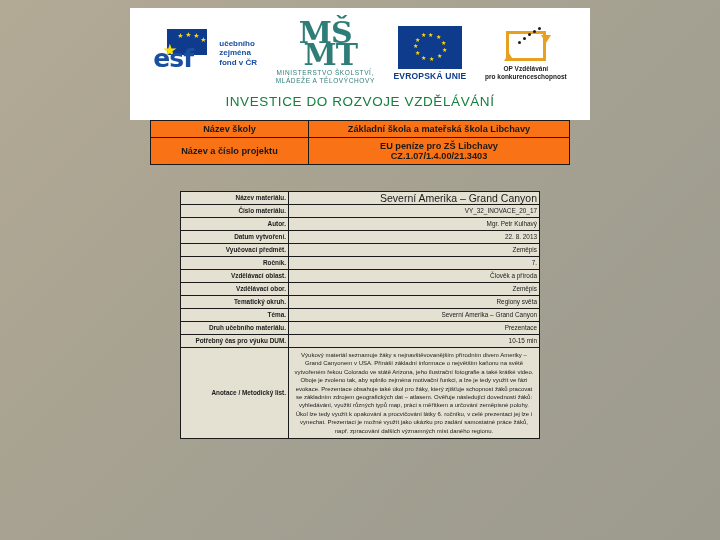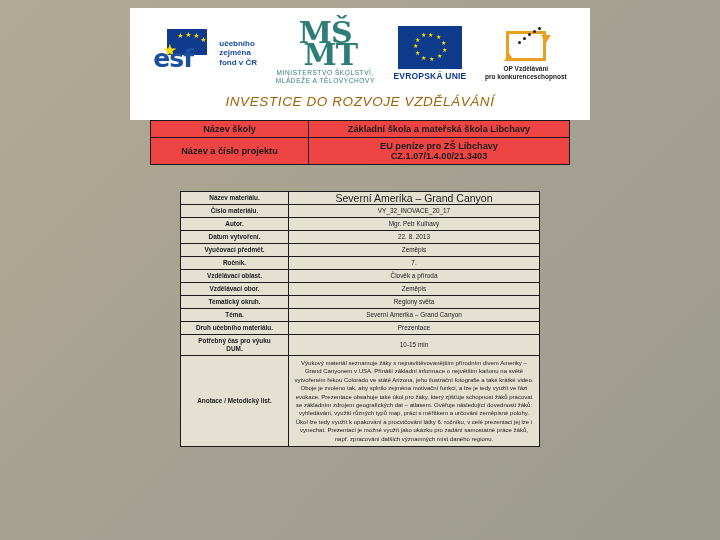--- a/index.html
+++ b/index.html
@@ -85,50 +85,49 @@
     position: absolute; left: 8px; top: 6px; width: 40px; height: 30px;
     border: 3px solid #e8a020;
   }
   .opvk-dot { position: absolute; width: 3px; height: 3px; background: #1b1b1b; border-radius: 50%; }
   .opvk-tri { position: absolute; width: 0; height: 0; }
   .opvk-caption {
     font-size: 6.5px; font-weight: bold; color: #1b1b1b; text-align: center; line-height: 8px;
   }
 
   #banner-slogan {
-    font-size: 13.5px; color: #a16207; letter-spacing: .6px; margin-top: 2px;
+    font-size: 13.5px; color: #15803d; letter-spacing: .6px; margin-top: 2px;
     font-family: "Liberation Sans", sans-serif;
-    font-style: italic;
   }
 
   
   #header-table {
     position: absolute; left: 150px; top: 120px; width: 420px;
     border-collapse: collapse; table-layout: fixed;
   }
   #header-table td {
     border: 1.4px solid #1a1a1a;
-    background: #ef4444;
+    background: #f97316;
     font-size: 9.2px; color: #1a1a1a; text-align: center;
     padding: 3px 2px;
     font-weight: bold;
   }
   #header-table td.lbl { width: 158px; }
   .proj-code { display:block; font-weight: bold; }
 
   
   #main-table {
     position: absolute; left: 180px; top: 191px; width: 360px;
     border-collapse: collapse; table-layout: fixed;
   }
   #main-table td {
     border: 1.2px solid #1a1a1a;
     background: #e4e1d2;
-    font-size: 6.4px; color: #1a1a1a; text-align: center;
-    padding: 2px 11px;
+    font-size: 6.4px; color: #1a1a1a; text-align: right;
+    padding: 2px 2px;
     line-height: 8px;
   }
   #main-table td.lbl { width: 108px; font-weight: bold; }
   #main-table tr.big-row td.val { font-size: 10.5px; font-weight: normal; }
   #main-table td.annot-label { vertical-align: middle; }
   #main-table td.annot-text {
     font-size: 6px; line-height: 8.4px; padding: 3px 5px; text-align: center;
   }
 </style>
 </head>

